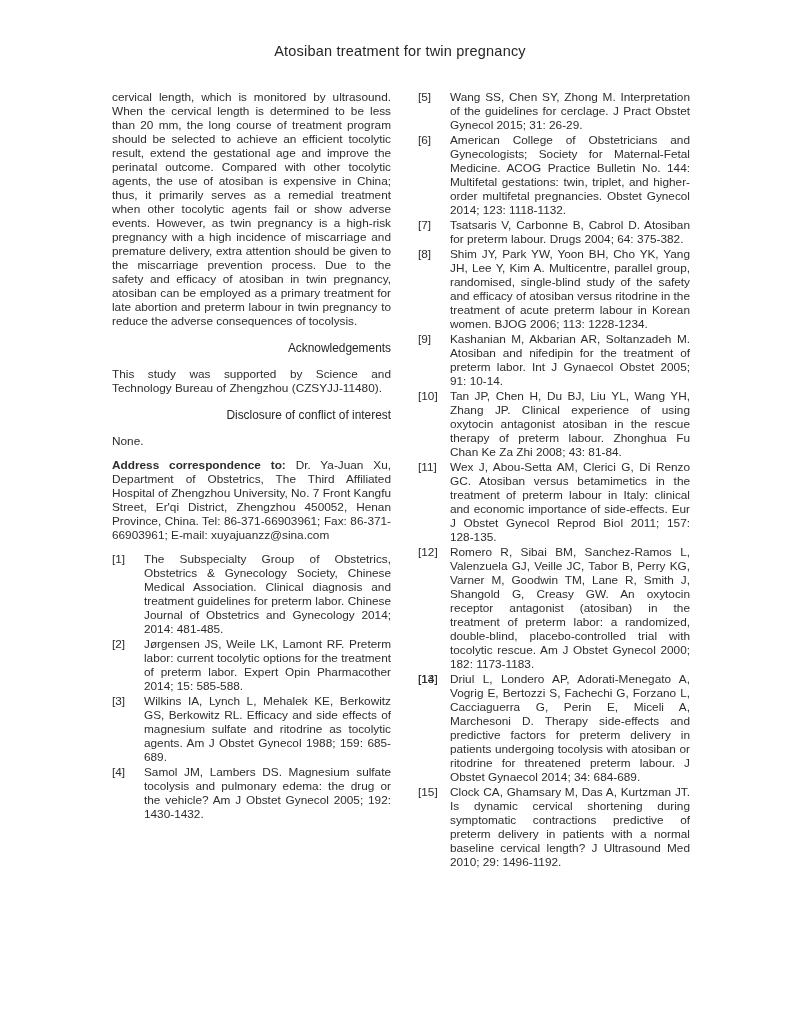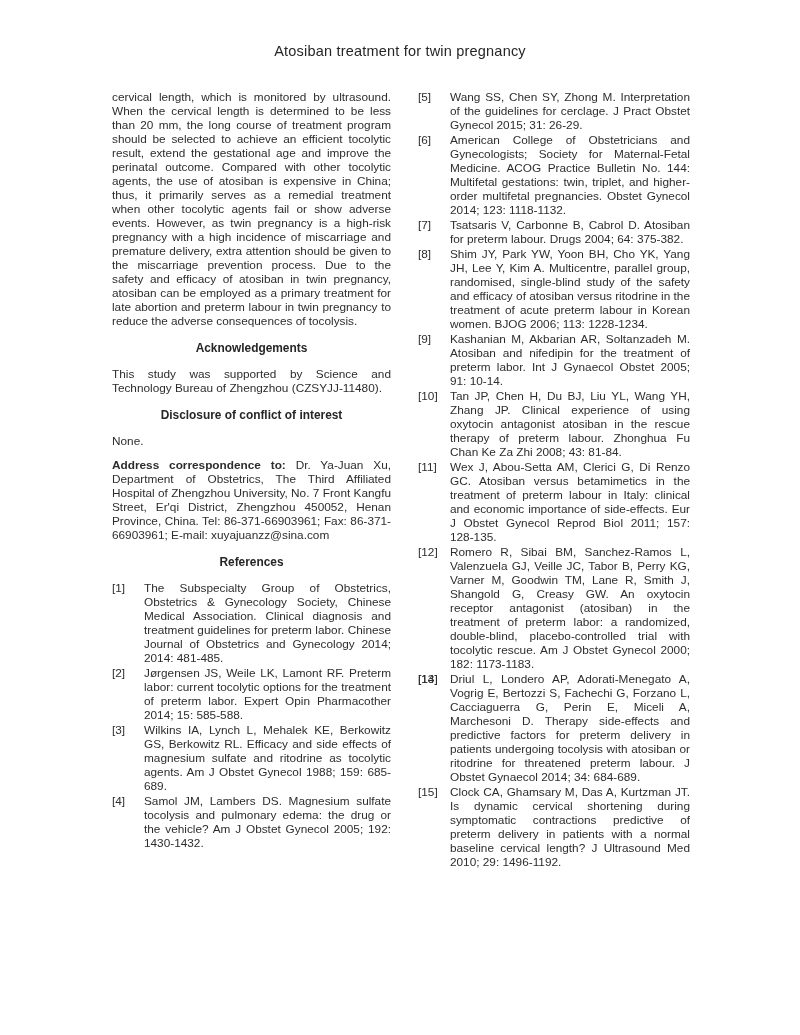--- a/index.html
+++ b/index.html
@@ -31,24 +31,24 @@
     position: absolute;
     top: 90px;
     font-size: 11.8px;
     line-height: 14px;
     text-align: justify;
   }
   .col-left  { left: 112px; width: 279px; }
   .col-right { left: 418px; width: 272px; }
   .body-par { margin: 0 0 10px 0; }
   .sec-heading {
-    font-weight: bold;
+    font-weight: normal;
     font-size: 11.9px;
     margin: 13px 0 12px 0;
-    text-align: center;
+    text-align: right;
     color: #262626;
   }
   .plain-par { margin: 0 0 10px 0; }
   .corr-par { margin: 3px 0 10px 0; }
   .corr-lead { font-weight: bold; }
   .ref-list { margin: 0; padding: 0; }
   .ref-item {
     position: relative;
     padding-left: 32px;
     margin: 0 0 1px 0;
@@ -90,21 +90,20 @@
     <div class="sec-heading">Acknowledgements</div>
 
     <p class="plain-par">This study was supported by Science and Technology Bureau of Zhengzhou (CZSYJJ-11480).</p>
 
     <div class="sec-heading">Disclosure of conflict of interest</div>
 
     <p class="plain-par">None.</p>
 
     <p class="corr-par"><span class="corr-lead">Address correspondence to:</span><span> Dr. Ya-Juan Xu, Department of Obstetrics, The Third Affiliated Hospital of Zhengzhou University, No. 7 Front Kangfu Street, Er'qi District, Zhengzhou 450052, Henan Province, China. Tel: 86-371-66903961; Fax: 86-371-66903961; E-mail: xuyajuanzz@sina.com</span></p>
 
-    <div class="sec-heading">References</div>
 
     <div class="ref-list">
 
         <div class="ref-item">
           <span class="ref-num">[1]</span>
           <span class="ref-text">The Subspecialty Group of Obstetrics, Obstetrics &amp; Gynecology Society, Chinese Medical Association. Clinical diagnosis and treatment guidelines for preterm labor. Chinese Journal of Obstetrics and Gynecology 2014; 2014: 481-485.</span>
         </div>
 
         <div class="ref-item">
           <span class="ref-num">[2]</span>

